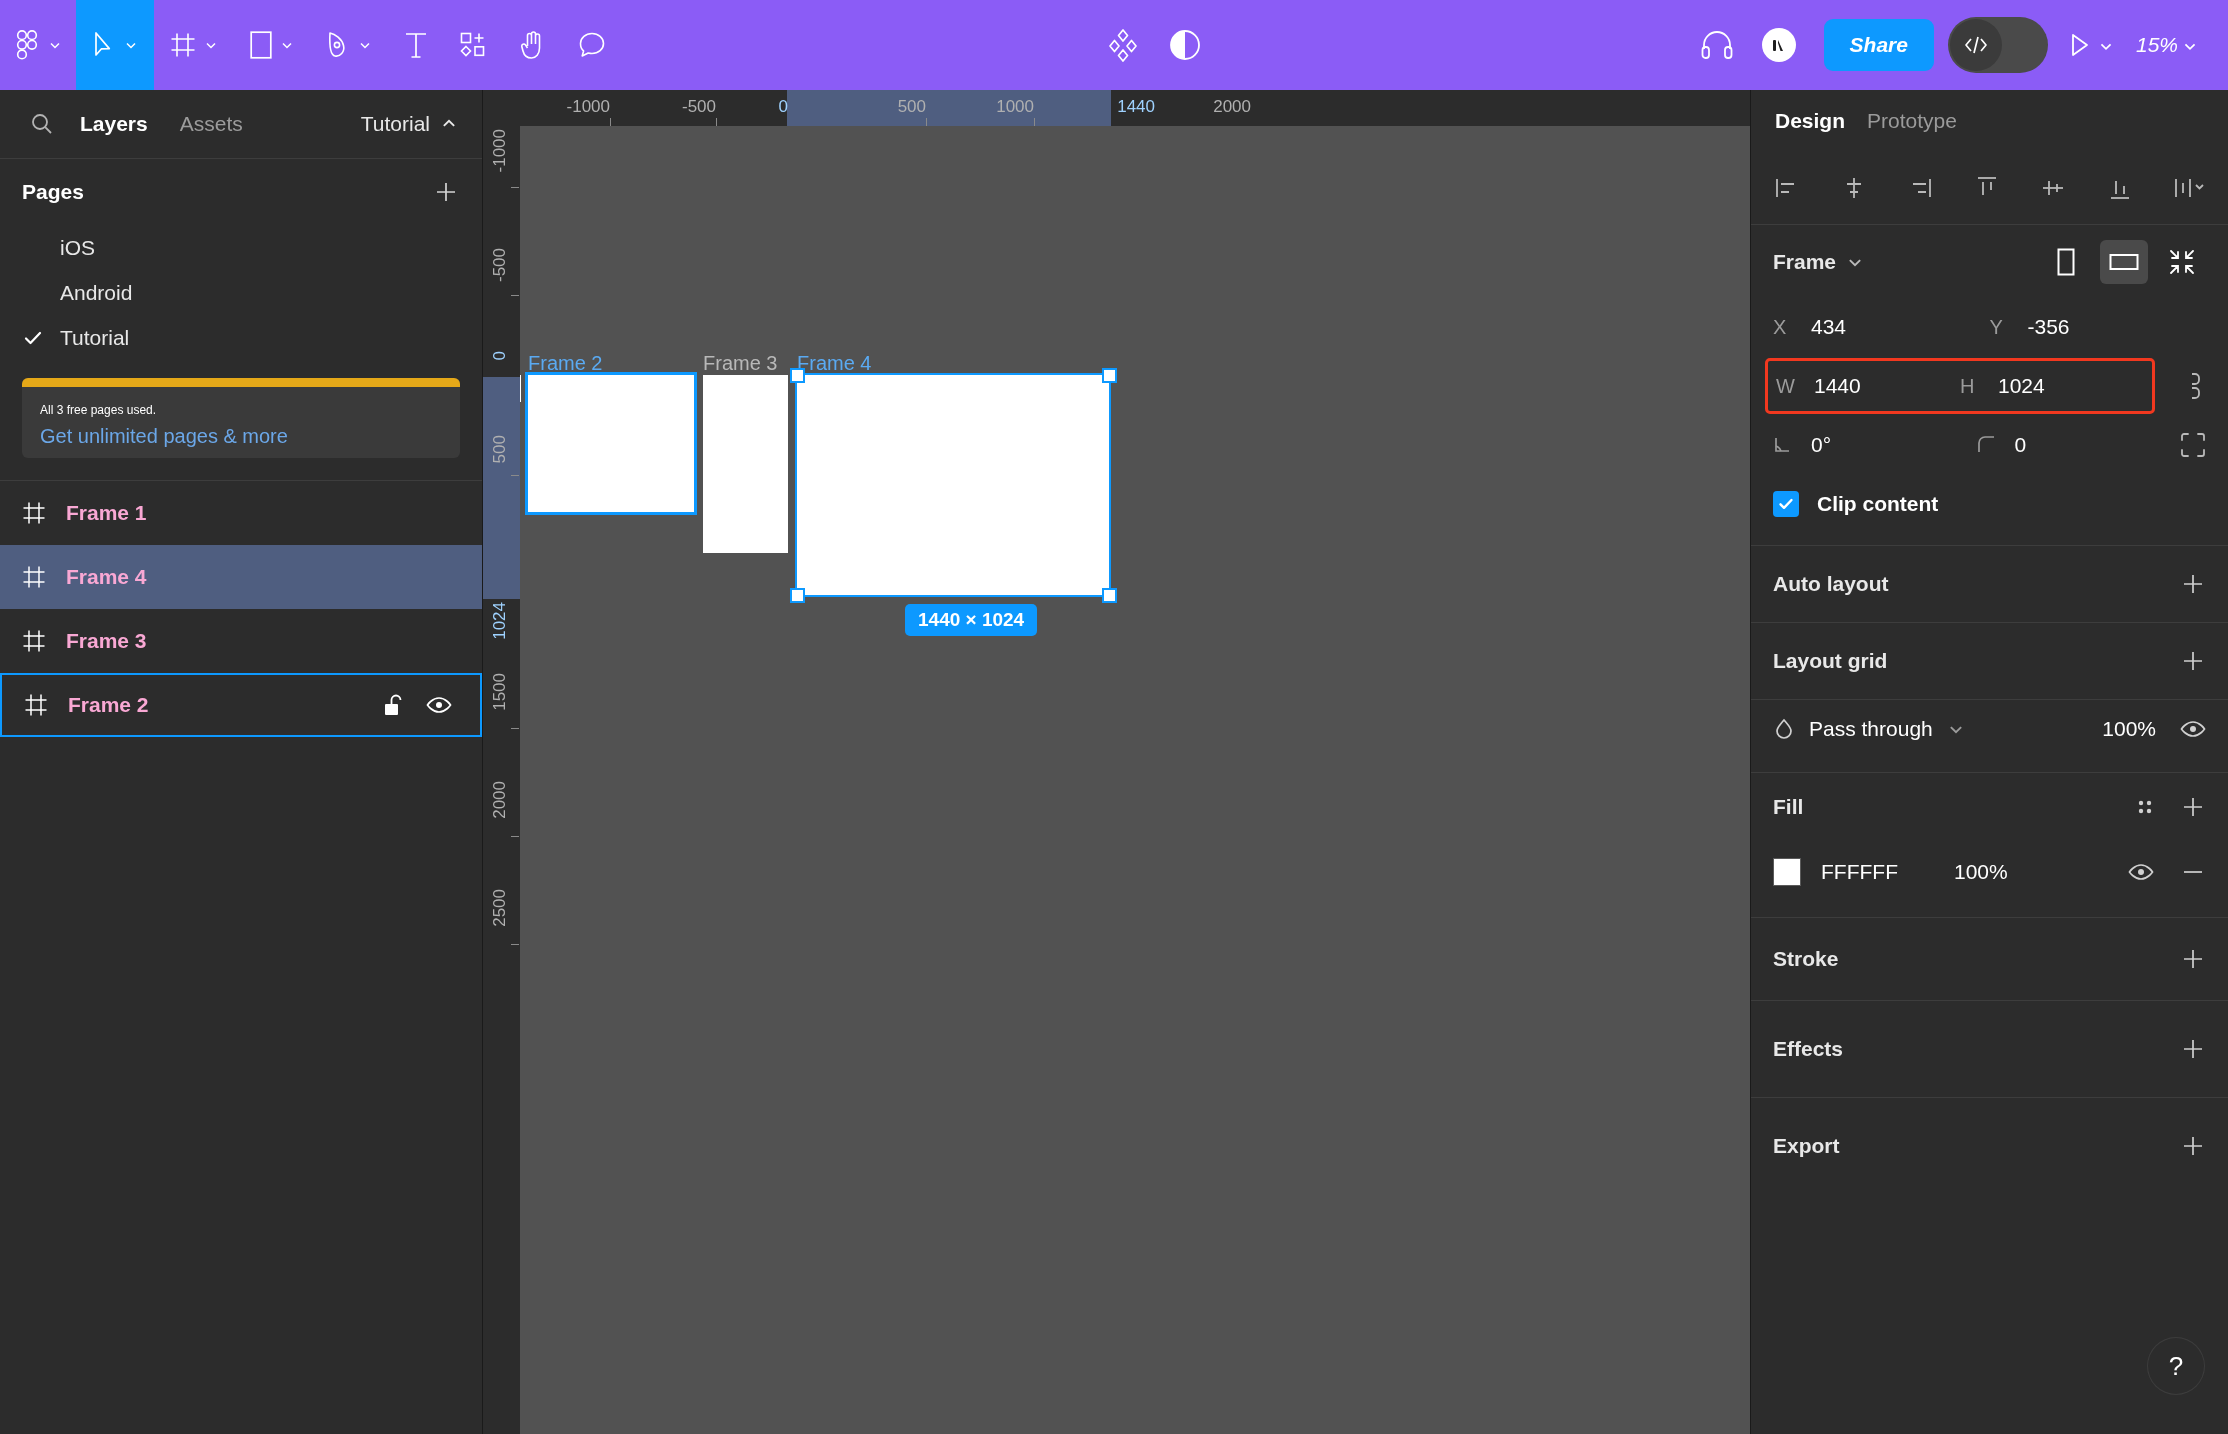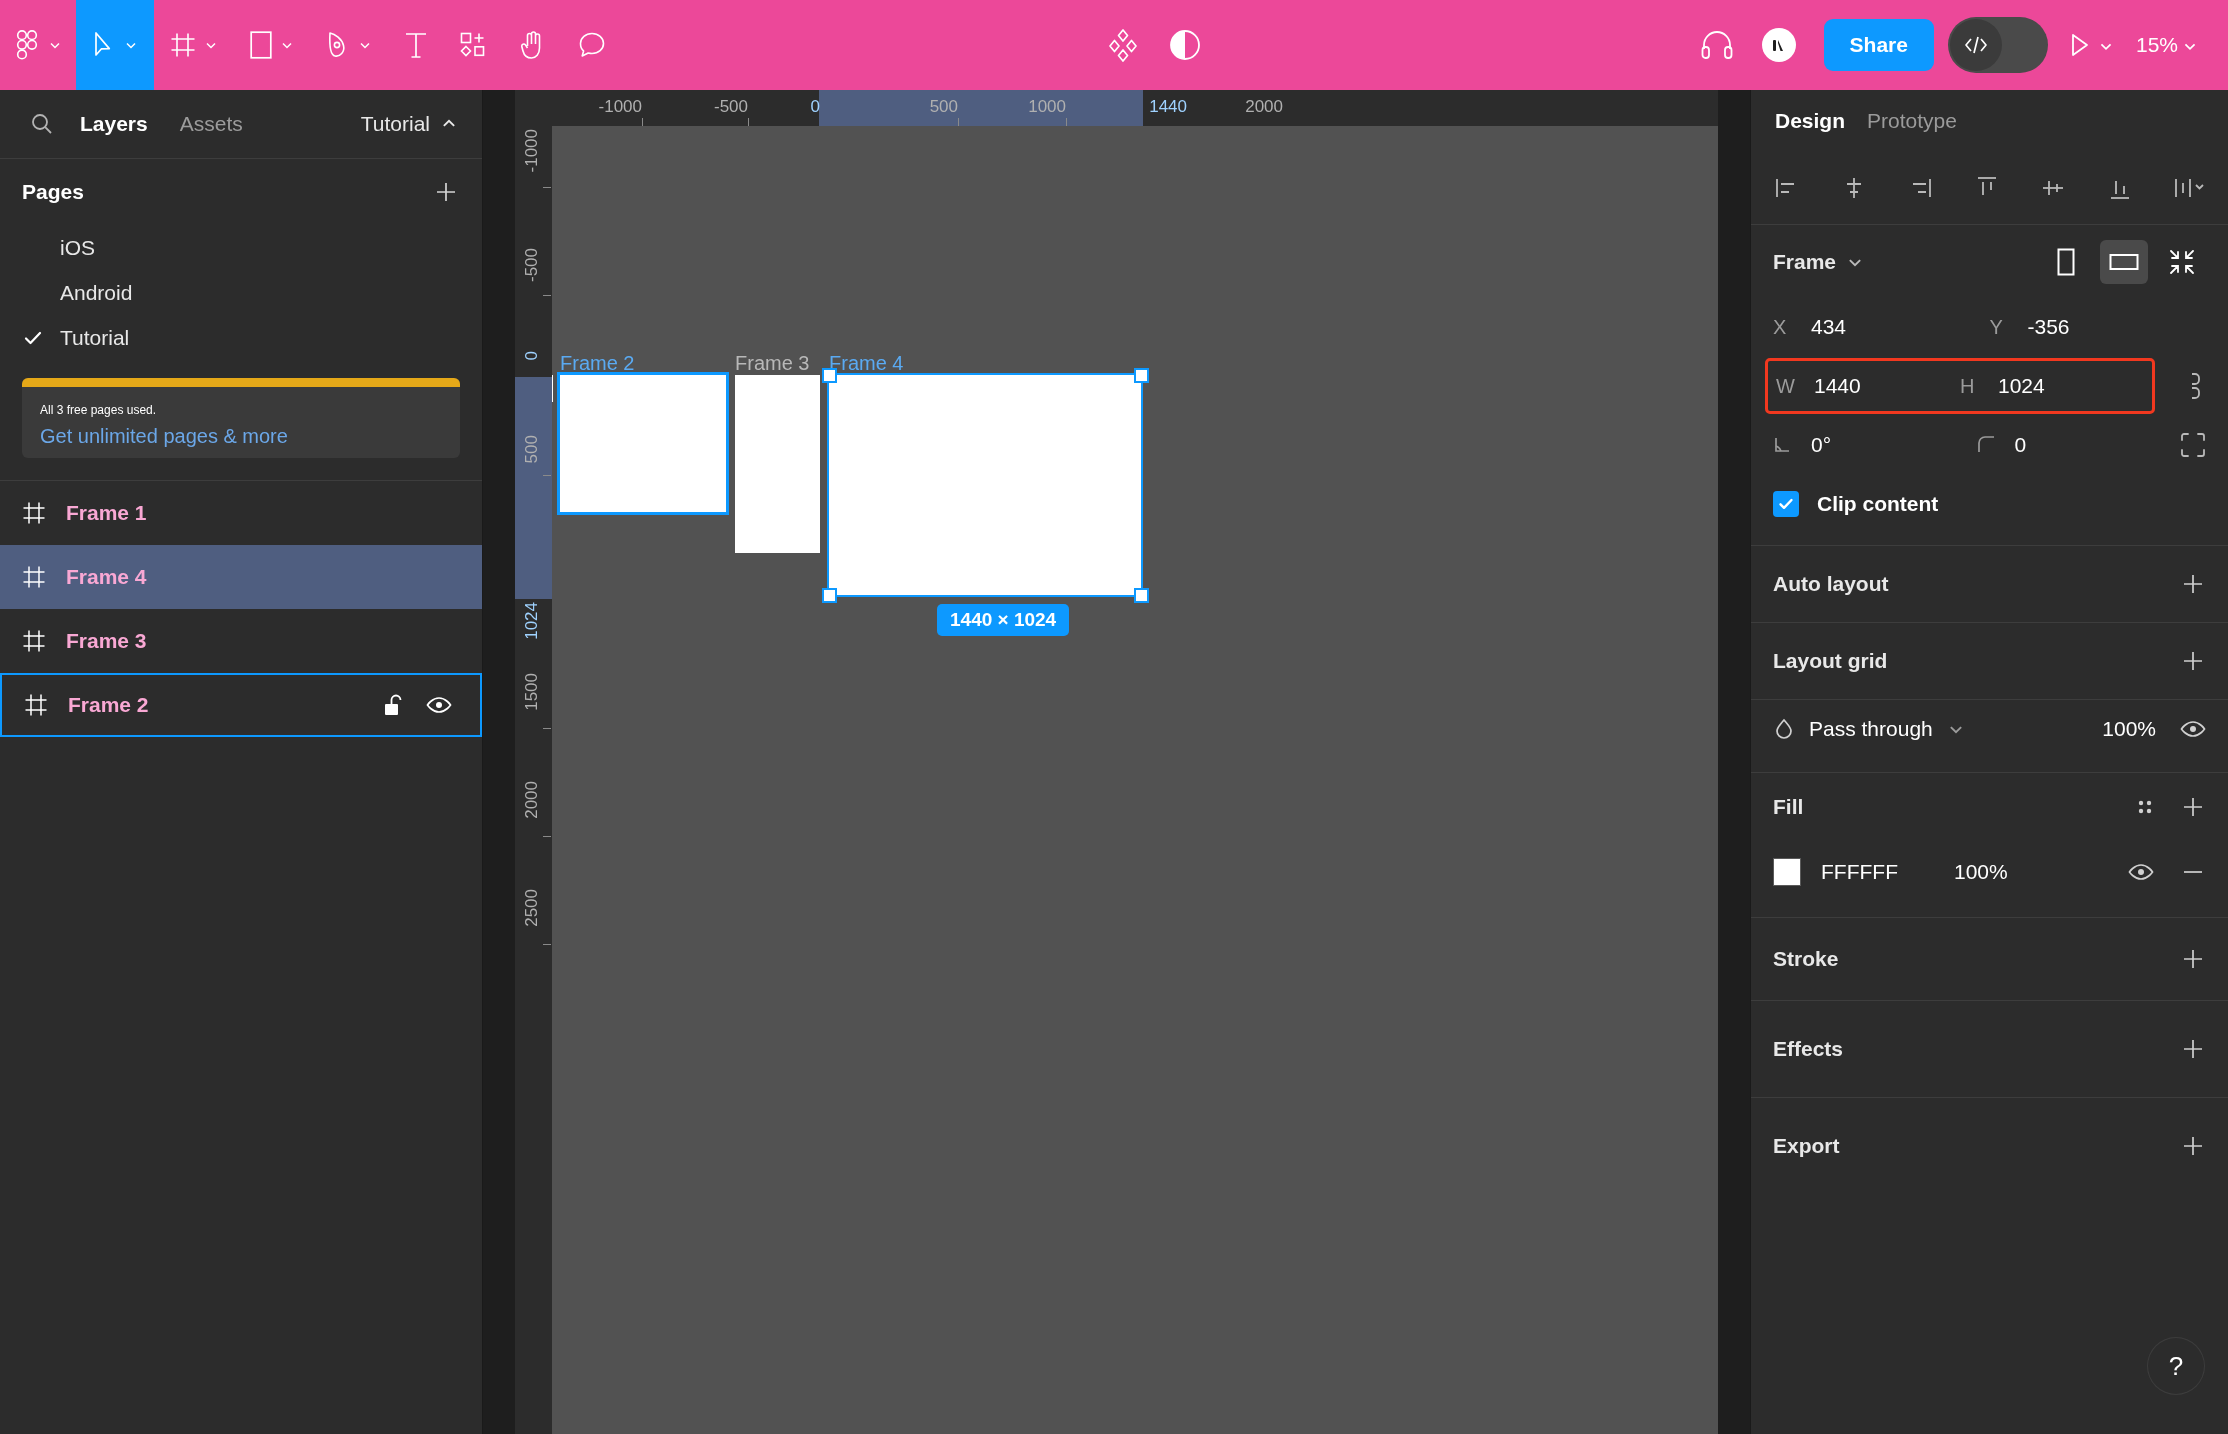--- a/index.html
+++ b/index.html
@@ -7,22 +7,22 @@
     width: 2228px; height: 1434px;
     background: #1e1e1e;
     font-family: "Liberation Sans", sans-serif;
     overflow: hidden;
     -webkit-font-smoothing: antialiased;
   }
   .app { position: relative; width: 2228px; height: 1434px; display: flex; flex-direction: column; }
 
   
   .toolbar {
-    height: 90px; background: #ec4899; flex: 0 0 90px;
-    display: flex; align-items: flex-end; position: relative; z-index: 30;
+    height: 90px; background: #8b5cf6; flex: 0 0 90px;
+    display: flex; align-items: flex-end; position: relative; z-index: 30; font-style: italic;
   }
   .tb-btn {
     height: 90px; display: flex; align-items: center; justify-content: center;
     gap: 8px; padding: 0 16px; color: #ffffff; cursor: pointer;
   }
   .tb-btn.active { background: #0d99ff; }
   .tb-btn.wide { padding: 0 14px; }
   .chev { width: 14px; height: 14px; display:block; }
   .tb-spacer { flex: 1; }
   .tb-right { display: flex; align-items: center; gap: 0; padding-right: 22px; }
@@ -49,21 +49,21 @@
     padding: 0 10px 0 14px; cursor: pointer;
   }
   .play-btn { display:flex; align-items:center; gap:6px; color:#fff; padding: 0 10px 0 20px; cursor:pointer;}
   .avatar-badge {
     width: 34px; height: 34px; border-radius: 50%; background: #ffffff;
     display: flex; align-items: center; justify-content: center;
     color: #1e1e1e; font-size: 16px; font-weight: 700;
   }
 
   
-  .main { flex: 1; display: flex; min-height: 0; position: relative; gap: 32px; }
+  .main { flex: 1; display: flex; min-height: 0; position: relative; }
 
   
   .left {
     width: 483px; flex: 0 0 483px; background: #2c2c2c;
     display: flex; flex-direction: column; position: relative; z-index: 20;
     border-right: 1px solid #1a1a1a;
   }
   .left-tabs {
     height: 68px; display: flex; align-items: center; gap: 0; padding: 0 20px;
     flex: 0 0 68px;

